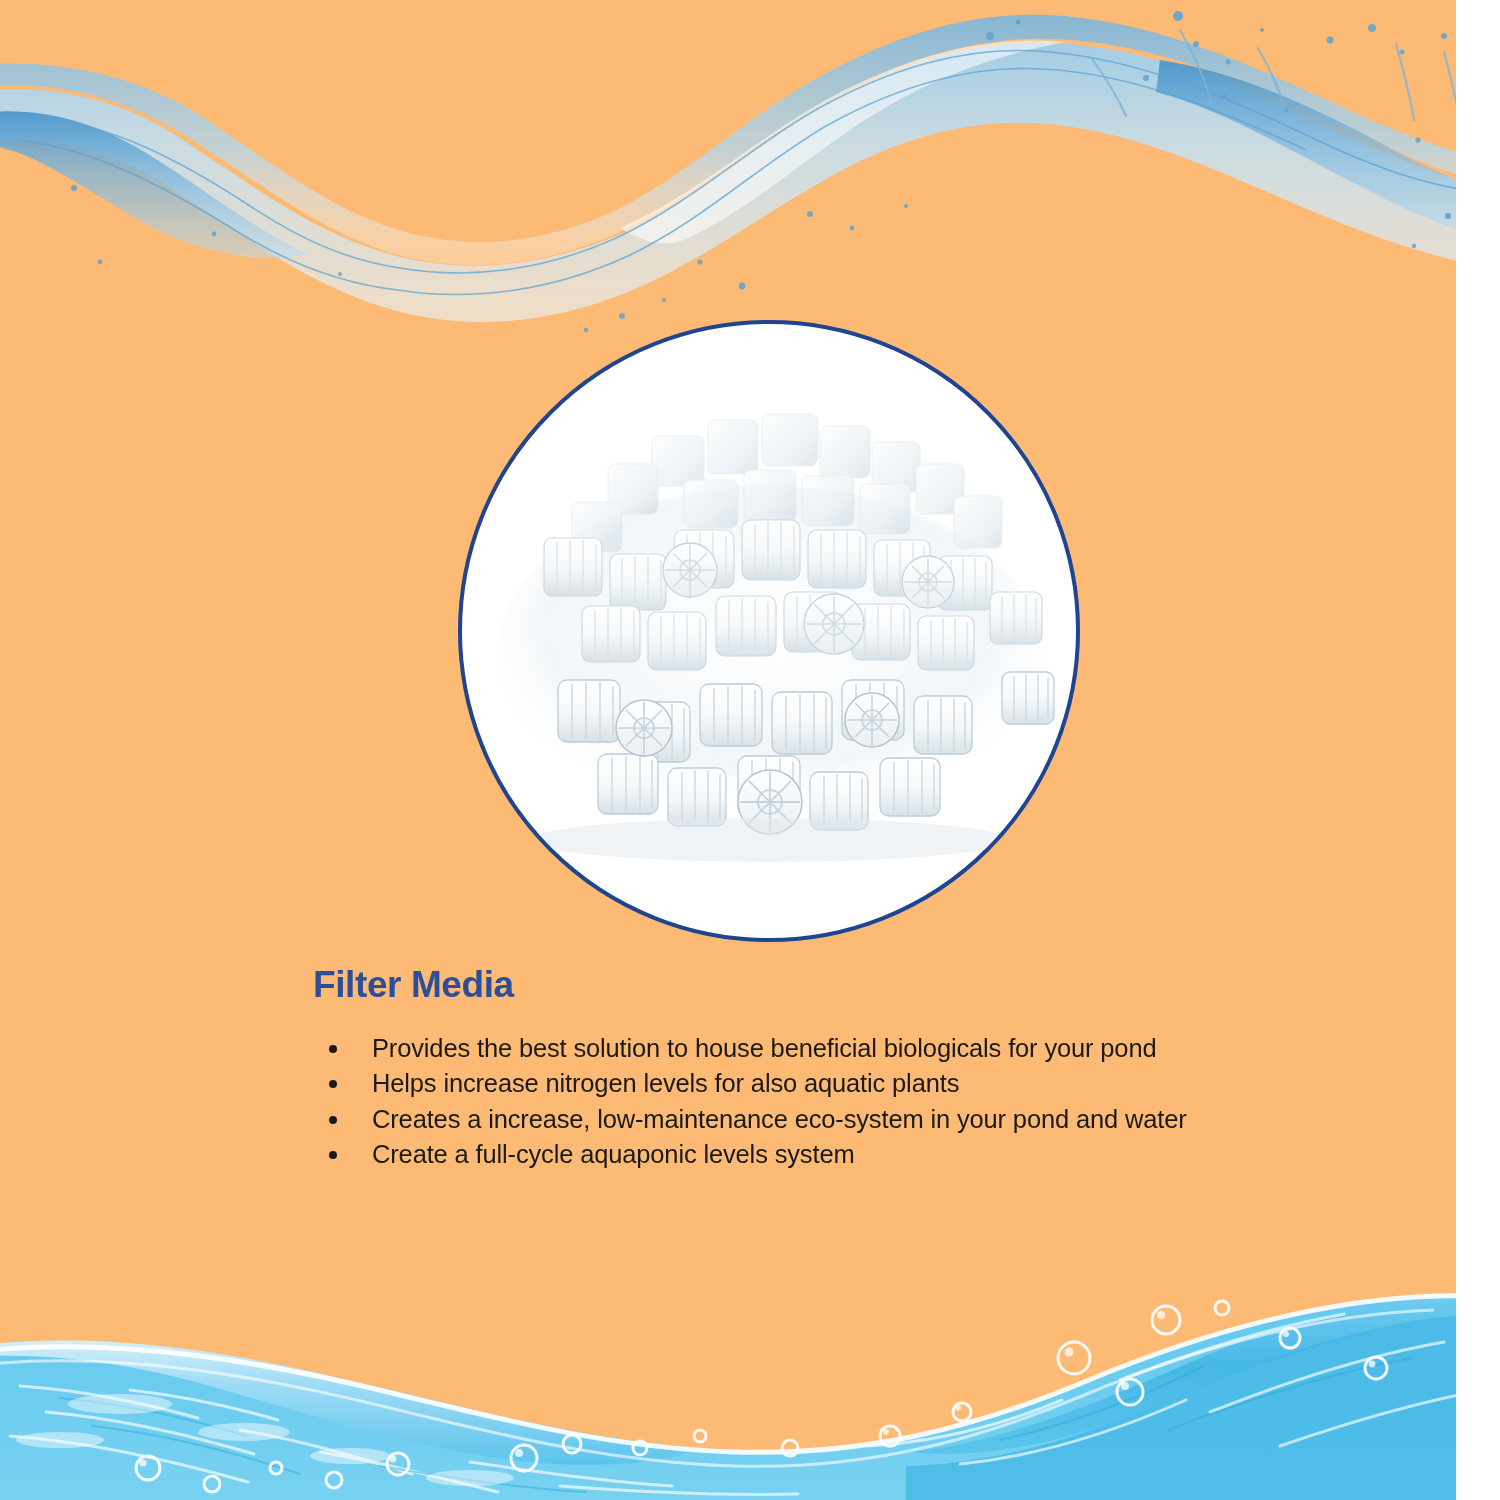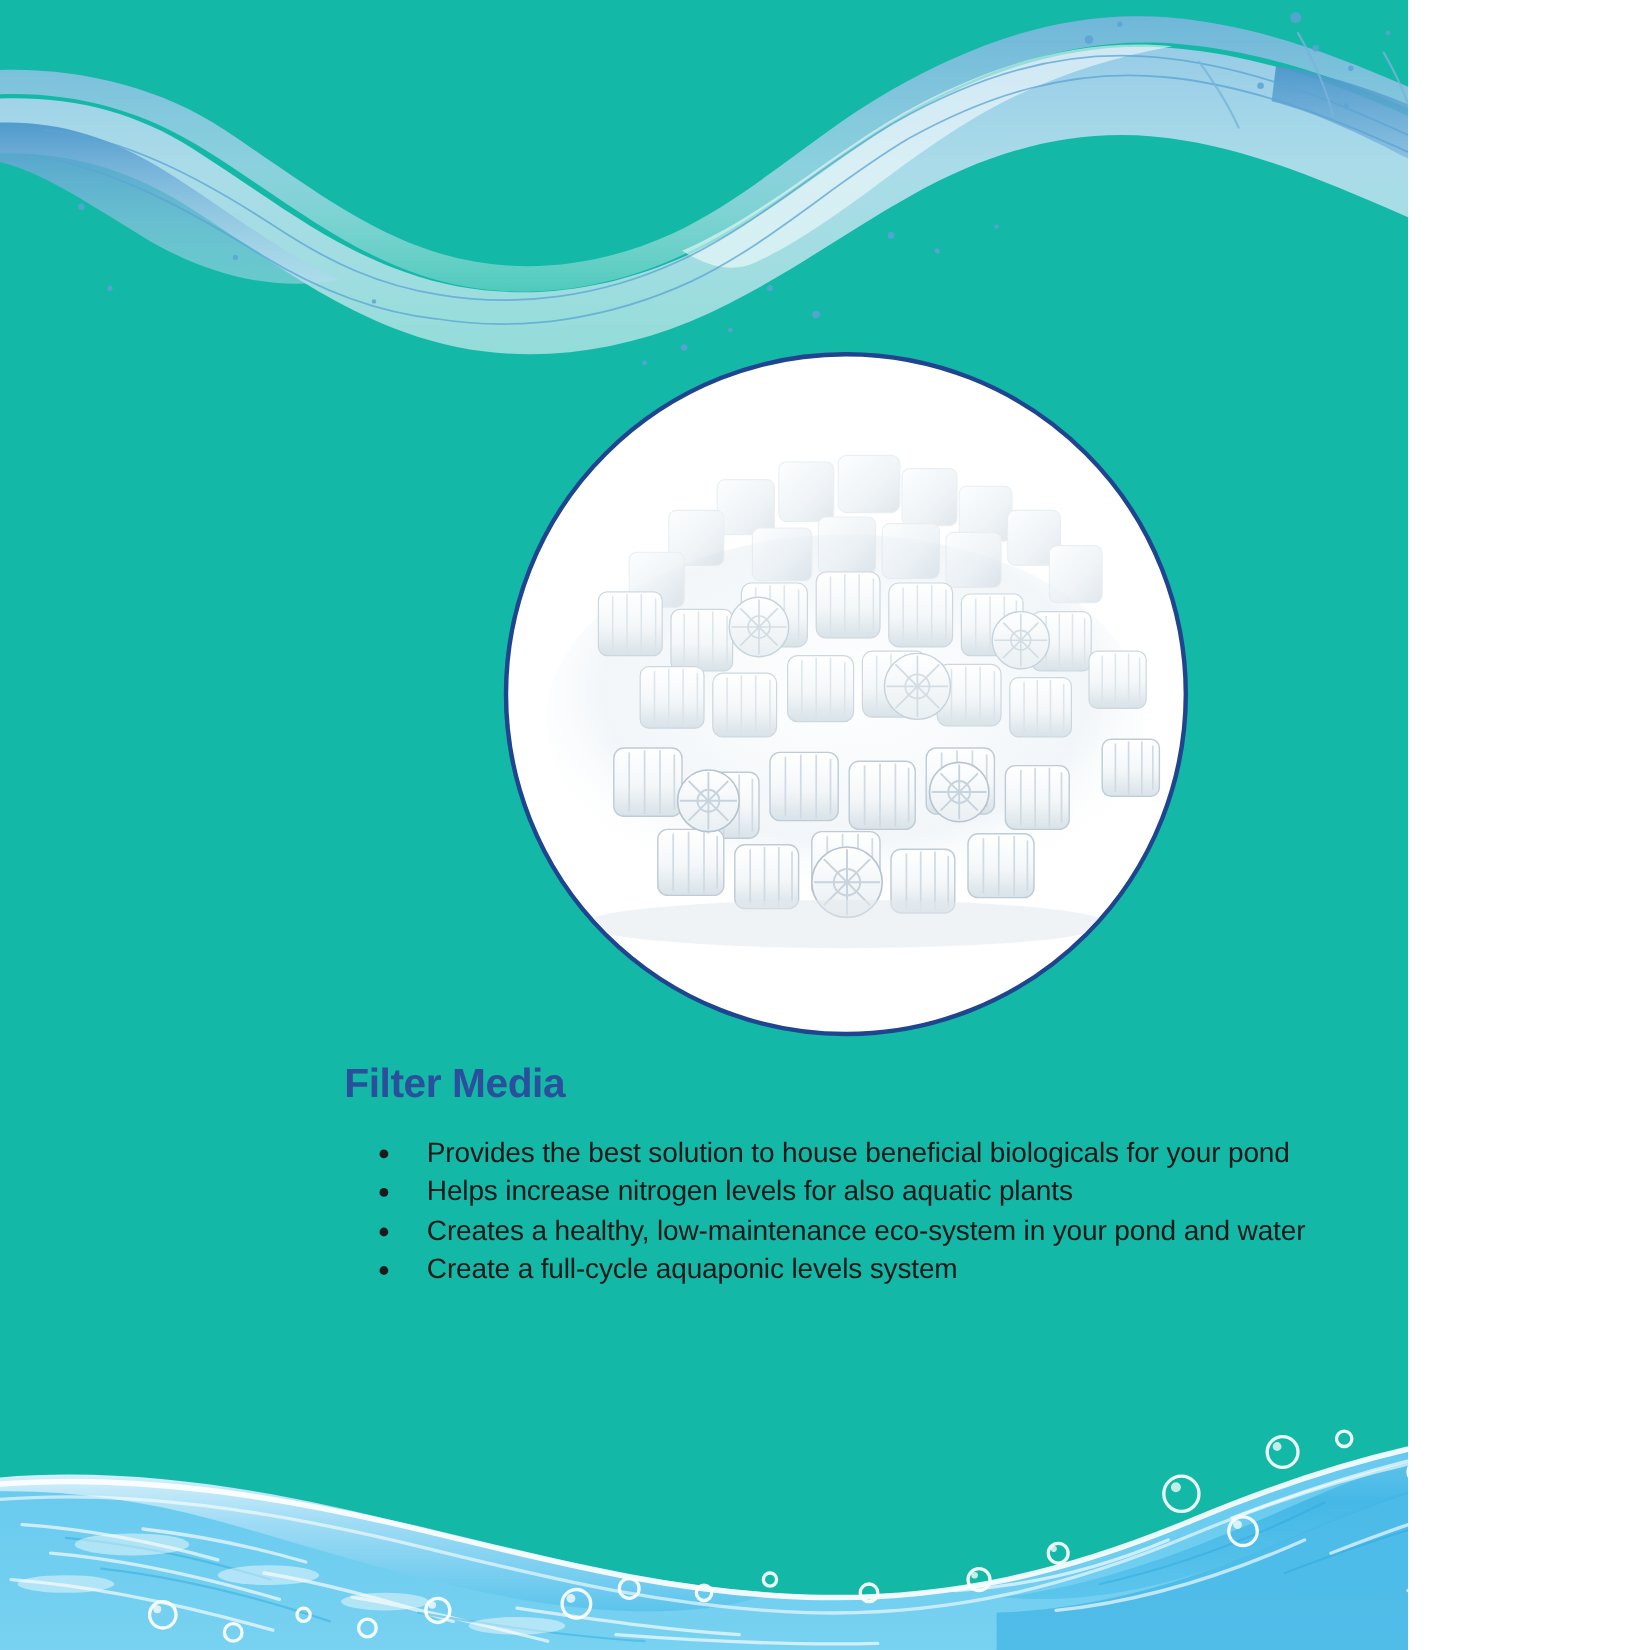--- a/index.html
+++ b/index.html
@@ -5,23 +5,23 @@
   html, body {
     margin: 0;
     padding: 0;
     background: #ffffff;
   }
   body {
     font-family: "Liberation Sans", sans-serif;
   }
   .page {
     position: relative;
-    width: 1280px;
+    width: 1456px;
     height: 1500px;
-    background: #14b8a6;
+    background: #fdba74;
     overflow: hidden;
   }
 
   
   .top-splash {
     position: absolute;
     left: 0; top: 0;
     width: 1500px;
     height: 340px;
     overflow: hidden;
@@ -59,21 +59,21 @@
   .heading {
     color: #2b4f9c;
     font-size: 37px;
     font-weight: bold;
     letter-spacing: -0.4px;
     margin: 0 0 26px 0;
     line-height: 1.05;
   }
   .bullet-list {
     list-style: none;
-    margin: 16px;
+    margin: 0;
     padding: 0;
   }
   .bullet-item {
     position: relative;
     padding-left: 59px;
     font-size: 25.5px;
     line-height: 35.5px;
     color: #1a1a1a;
     letter-spacing: -0.15px;
   }
@@ -375,21 +375,21 @@
       <li class="bullet-item">
         <span class="bullet-dot"></span>
         <span>Provides the best solution to house beneficial biologicals for your pond</span>
       </li>
       <li class="bullet-item">
         <span class="bullet-dot"></span>
         <span>Helps increase nitrogen levels for also aquatic plants</span>
       </li>
       <li class="bullet-item">
         <span class="bullet-dot"></span>
-        <span>Creates a healthy, low-maintenance eco-system in your pond and water</span>
+        <span>Creates a increase, low-maintenance eco-system in your pond and water</span>
       </li>
       <li class="bullet-item">
         <span class="bullet-dot"></span>
         <span>Create a full-cycle aquaponic levels system</span>
       </li>
     </ul>
   </div>
 
   <div class="bottom-water">
     <svg width="1500" height="260" viewBox="0 0 1500 260" xmlns="http://www.w3.org/2000/svg">

